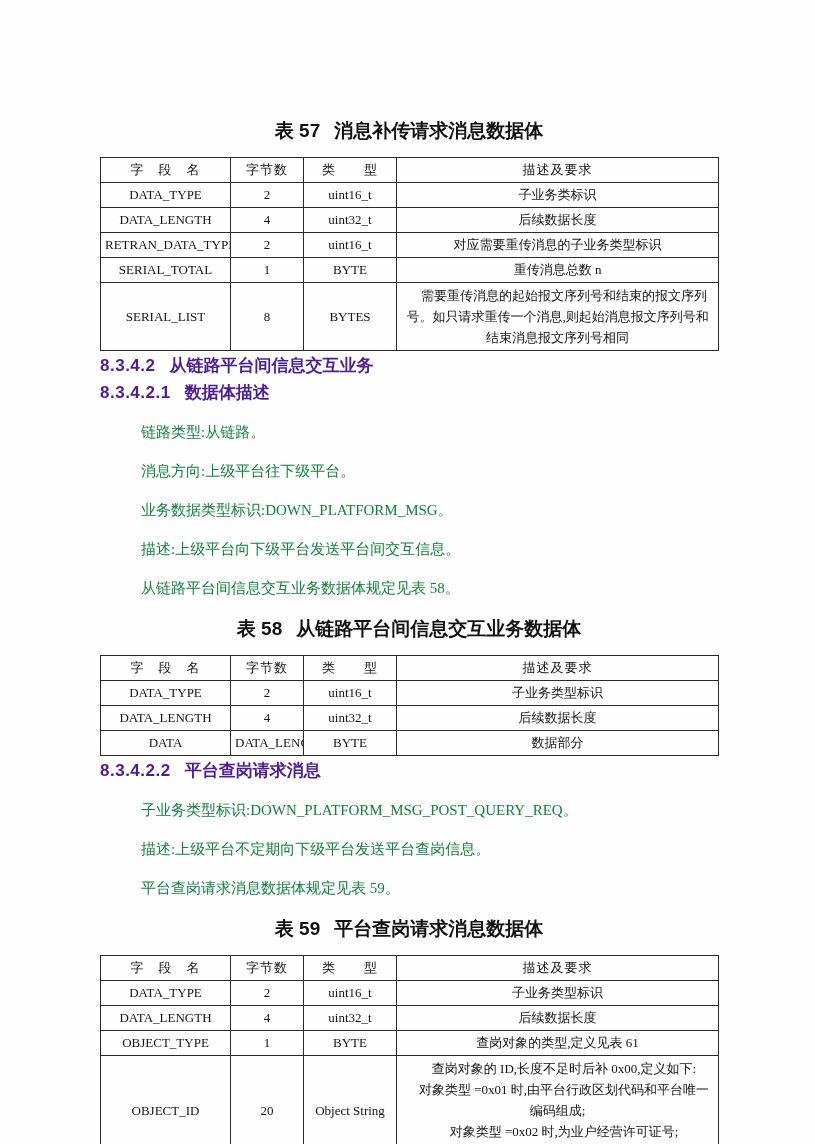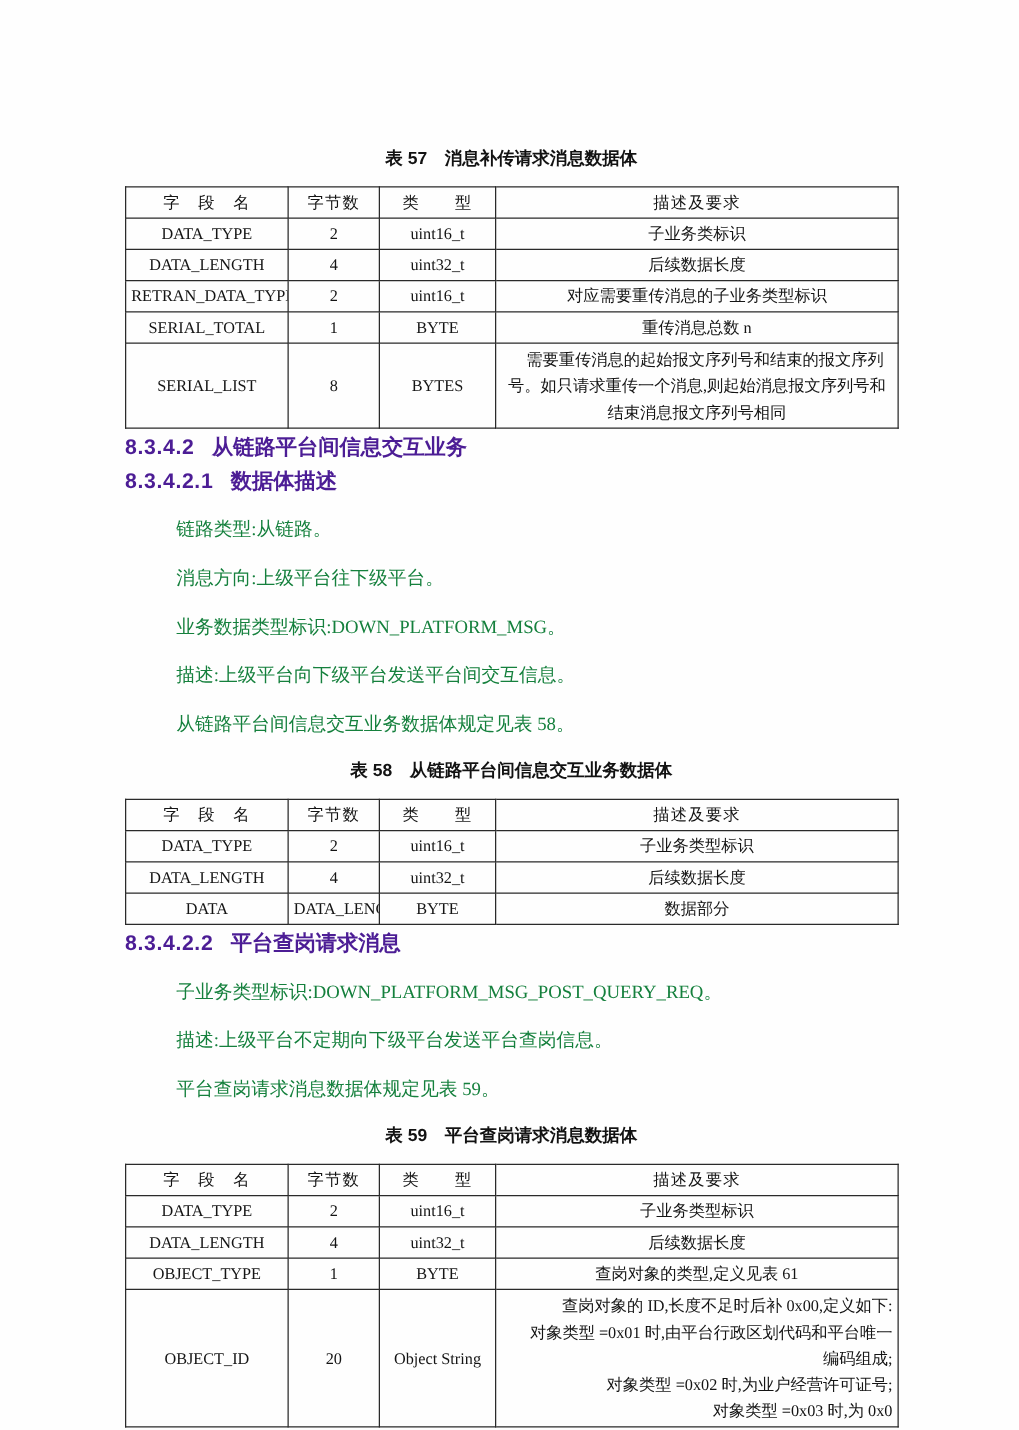--- a/index.html
+++ b/index.html
@@ -19,21 +19,21 @@
     font-family: "Liberation Sans", "DejaVu Sans", sans-serif;
     font-size: 14.5px;
     font-weight: bold;
     letter-spacing: 0.5px;
     color: #1b1b1b;
   }
   .table-caption {
     text-align: center;
     font-family: "Liberation Sans", "DejaVu Sans", sans-serif;
     font-weight: bold;
-    font-size: 14px;
+    font-size: 19px;
     color: #121212;
   }
   .caption-57 { margin-top: 33px; margin-bottom: 13px; }
   .caption-58 { margin-top: 1px; margin-bottom: 13px; }
   .caption-59 { margin-top: 15px; margin-bottom: 13px; }
   .caption-label { margin-right: 14px; }
   table.data-table {
     width: 618px;
     border-collapse: collapse;
     table-layout: fixed;
@@ -70,21 +70,20 @@
     padding-bottom: 4px;
   }
   td.desc-multi {
     text-align: left;
     padding: 5px 6px 5px 8px;
   }
   td.desc-multi p {
     margin: 0;
     text-indent: 1em;
     line-height: 21px;
-    text-align: right;
   }
   .section-heading {
     font-family: "Liberation Sans", "DejaVu Sans", sans-serif;
     font-weight: bold;
     font-size: 17px;
     color: #4c1d95;
     line-height: 24px;
     margin-top: 3px;
   }
   .section-heading .sec-num { margin-right: 14px; letter-spacing: 0.5px; }

